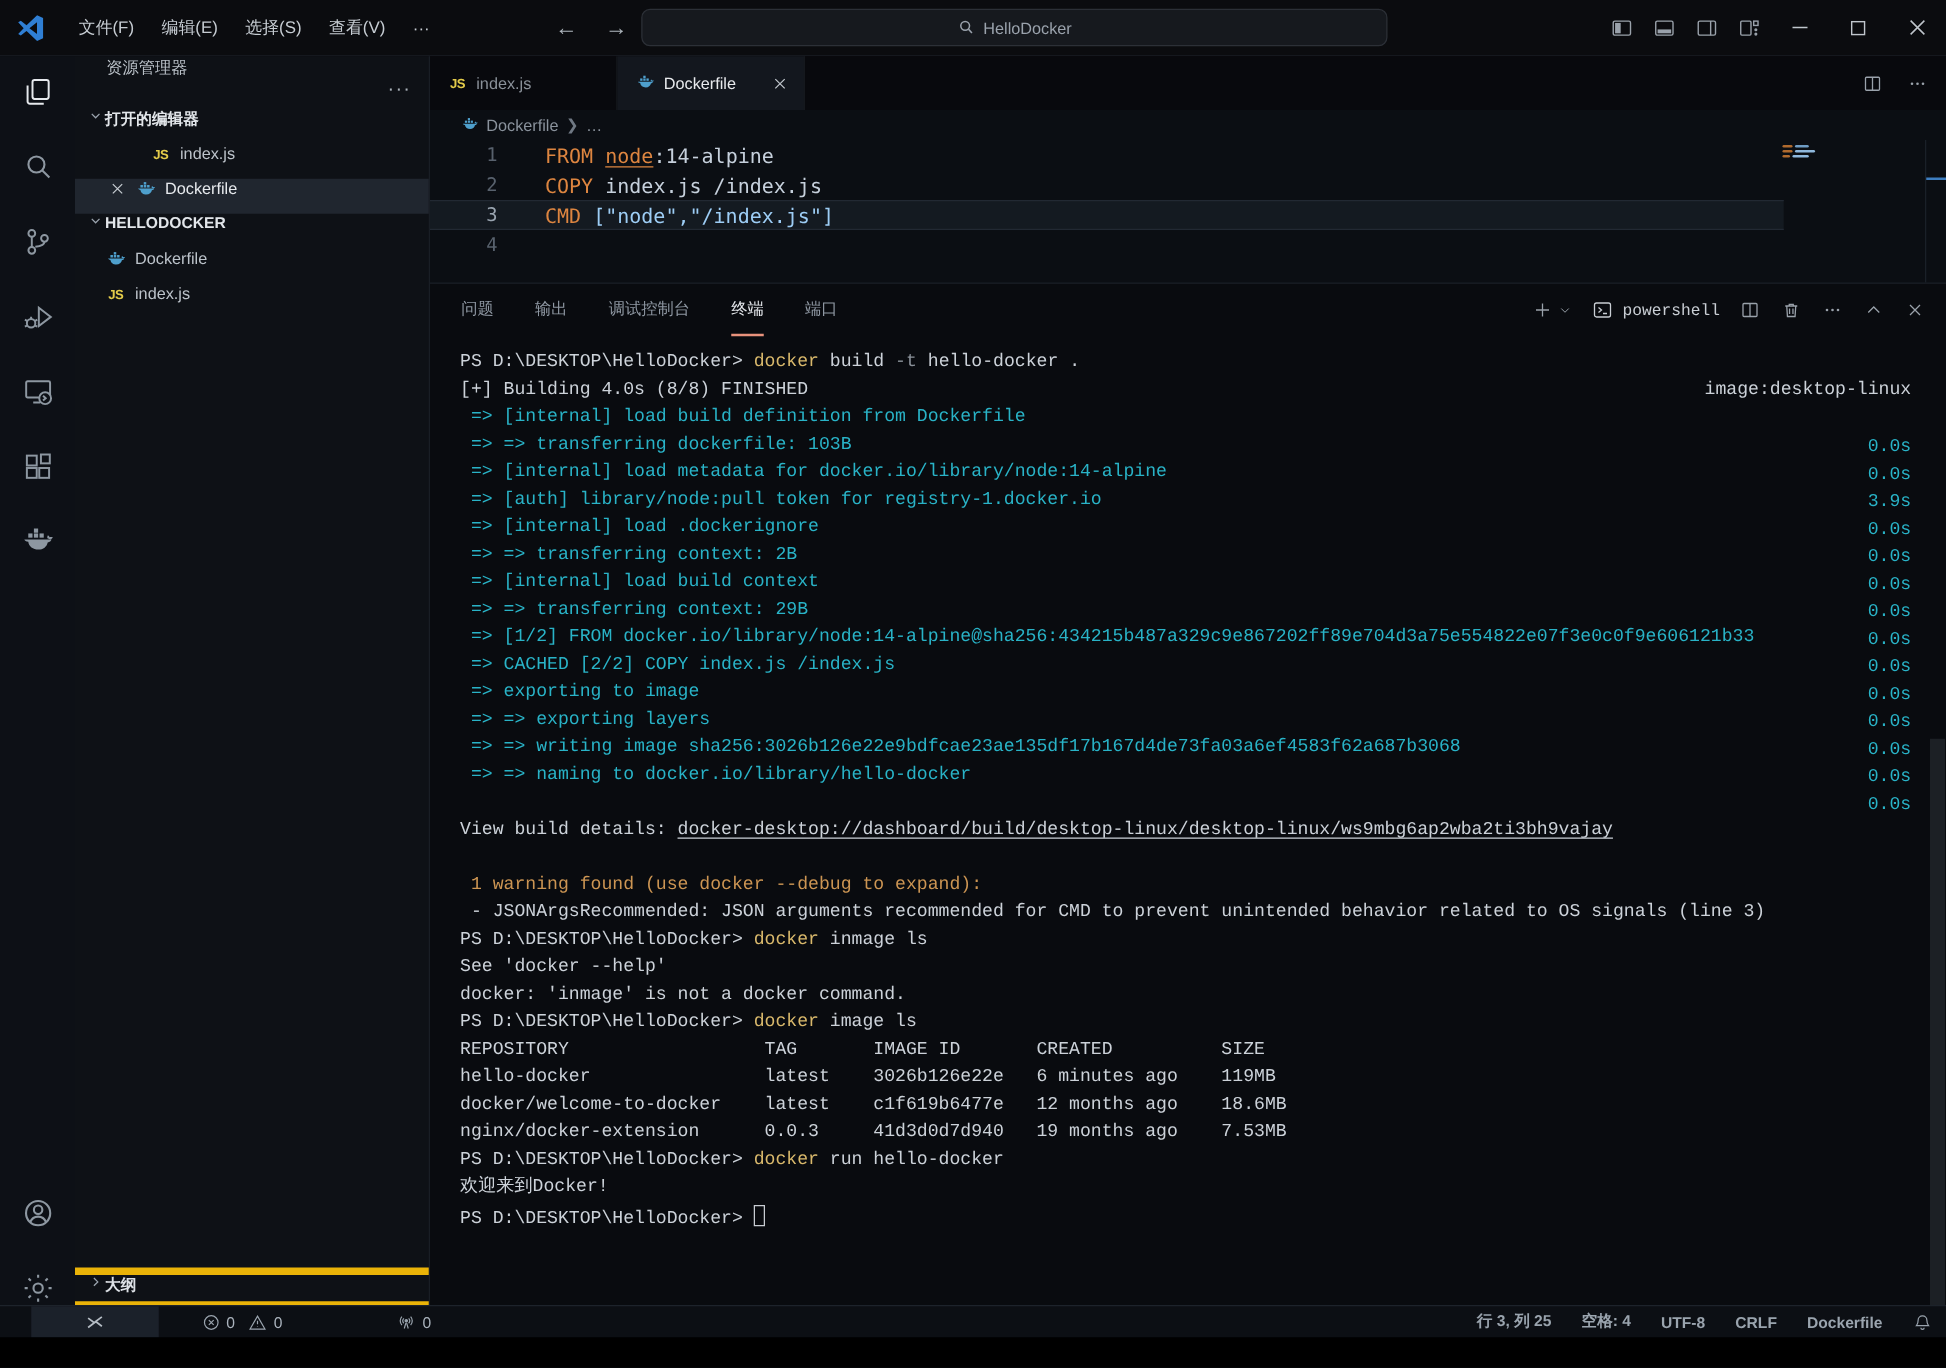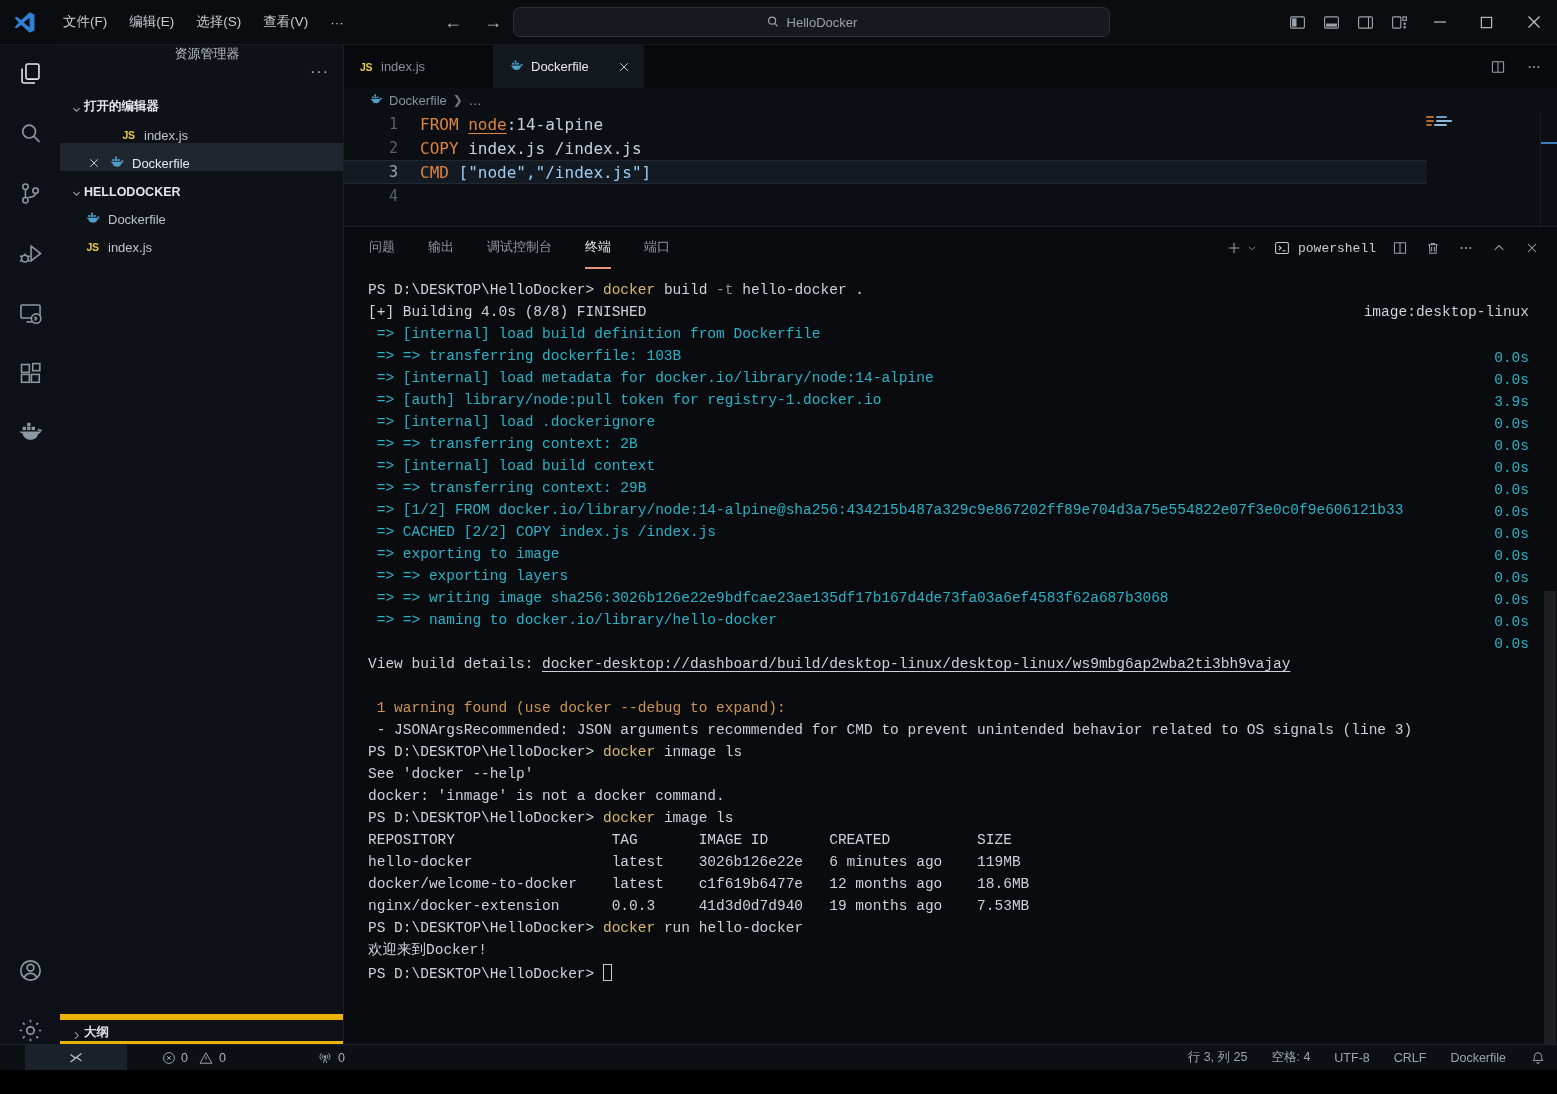--- a/index.html
+++ b/index.html
@@ -19,23 +19,23 @@
   .tb-icon{width:34px;height:30px;display:flex;align-items:center;justify-content:center;color:#9aa2ab;}
   .win-btn{width:47px;height:44px;display:flex;align-items:center;justify-content:center;color:#c0c6cc;}
   
   .activitybar{position:absolute;left:0;top:45px;width:60px;height:1023px;background:#0d1016;display:flex;flex-direction:column;align-items:center;padding-top:6px;box-sizing:border-box;}
   .ab-item{width:44px;height:44px;margin-bottom:16px;display:flex;align-items:center;justify-content:center;color:#8d97a1;}
   .ab-item.active{color:#e6e9ed;}
   .ab-item svg{width:27px;height:27px;}
   .ab-spacer{margin-top:auto;}
   
   .sidebar{position:absolute;left:60px;top:45px;width:284px;height:1023px;background:#0e1116;border-right:1px solid #191e25;box-sizing:border-box;}
-  .sb-header{height:42px;display:flex;align-items:center;padding:0 14px 0 25px;color:#bac1c8;font-size:13px;flex-direction:column;}
+  .sb-header{height:42px;display:flex;padding:0 14px 0 25px;color:#bac1c8;font-size:13px;flex-direction:column;}
   .sb-more{margin-left:auto;color:#aab2ba;font-size:16px;letter-spacing:1px;}
-  .sb-row{height:28px;display:flex;align-items:flex-end;font-size:13px;color:#bcc3ca;padding-left:8px;box-sizing:border-box;}
+  .sb-row{height:28px;display:flex;align-items:flex-start;font-size:13px;color:#bcc3ca;padding-left:8px;box-sizing:border-box;}
   .sb-row .twisty{width:16px;color:#9aa3ad;display:flex;justify-content:center;}
   .sb-row.section .lbl{font-weight:bold;color:#e2e6ea;font-size:12.5px;}
   .sb-row.sel{background:#20262f;color:#e6e9ed;}
   .sb-item-icon{width:17px;height:17px;display:flex;align-items:center;justify-content:center;margin-right:7px;flex:none;}
   .sb-item-icon svg{width:16px;height:16px;}
   .jsicon{color:#e3cb4a;font-weight:bold;font-size:10.5px;font-family:"Liberation Sans",sans-serif;letter-spacing:-.5px;}
   .close-x{width:16px;height:16px;margin:0 6px 0 18px;color:#c7cdd3;display:flex;align-items:center;justify-content:center;}
   .indent-open{padding-left:60px;}
   .indent-child{padding-left:24px;}
   .sb-bottom{position:absolute;left:0;right:0;bottom:0;}
@@ -51,21 +51,21 @@
   .tab .tclose{margin-left:auto;color:#c3c9cf;width:18px;height:18px;display:flex;align-items:center;justify-content:center;}
   .tabbar-actions{position:absolute;right:14px;top:0;height:43px;display:flex;align-items:center;gap:18px;color:#9aa2ab;}
   .breadcrumb{position:absolute;left:0;top:43px;width:100%;height:24px;display:flex;align-items:center;padding-left:25px;box-sizing:border-box;color:#8a929c;font-size:13px;gap:6px;background:#0b0e13;}
   .breadcrumb .bicon svg{width:14px;height:14px;}
   .bc-chev{color:#6f7883;font-size:12px;}
   .codearea{position:absolute;left:0;top:67px;width:100%;height:159px;background:#0b0e13;font-family:"DejaVu Sans Mono",monospace;}
   .code-row{position:relative;height:24px;display:flex;align-items:center;font-size:16px;}
   .code-row .hl{position:absolute;left:0;right:130px;top:0;bottom:0;background:#141a21;border-top:1px solid #222933;border-bottom:1px solid #222933;box-sizing:border-box;}
   .gutter{width:54px;text-align:right;color:#58616d;font-size:15px;flex:none;position:relative;z-index:1;}
   .code-row.current .gutter{color:#9aa5b1;}
-  .codetext{margin-left:22px;white-space:pre;position:relative;z-index:1;}
+  .codetext{margin-left:38px;white-space:pre;position:relative;z-index:1;}
   .ec-kw{color:#dd8540;}
   .ec-kwlink{color:#dd8540;text-decoration:underline;text-underline-offset:3px;}
   .ec-plain{color:#c6d0dc;}
   .ec-str{color:#9dcdf5;}
   .minimap{position:absolute;right:97px;top:4px;width:34px;}
   .mm-row{display:flex;gap:2px;margin-bottom:2px;}
   .mm-seg{height:2px;border-radius:1px;}
   .ovr-line{position:absolute;right:16px;top:0;height:159px;width:1px;background:#1a2028;}
   .cursor-mark{position:absolute;right:0;top:30px;width:16px;height:2px;background:#3d7dc0;}
   
@@ -92,21 +92,21 @@
   .tcursor{display:inline-block;width:9px;height:17px;border:1px solid #c8ccd2;box-sizing:border-box;transform:translateY(3px);}
   .term-scroll{position:absolute;right:1px;top:364px;width:12px;height:455px;background:rgba(118,126,136,0.18);}
   
   .statusbar{position:absolute;left:0;bottom:0;width:100%;height:26px;background:#0c0f14;border-top:1px solid #1d232b;display:flex;align-items:center;color:#9aa4ae;font-size:12.5px;box-sizing:border-box;}
   .remote-box{margin-left:25px;width:102px;height:25px;background:#1b212a;display:flex;align-items:center;justify-content:center;color:#b4bcc4;}
   .sb-group{display:flex;align-items:center;gap:5px;margin-left:34px;}
   .sb-group .num{color:#aab3bd;}
   .st-icon{width:15px;height:15px;display:flex;align-items:center;justify-content:center;}
   .st-icon svg{width:14px;height:14px;}
   .status-right{margin-left:auto;display:flex;align-items:center;gap:24px;margin-right:12px;}
-  .status-right .sr-item{white-space:nowrap;}
+  .status-right .sr-item{white-space:nowrap;font-weight:bold;}
 </style>
 </head>
 <body>
 
 <div class="window">
 
   <div class="titlebar">
     <svg class="logo" viewBox="0 0 24 24">
       <path fill="#2f7fd4" d="M17.4 1.2 8.6 9.5 3.8 5.9 1.6 7l4.6 5-4.6 5 2.2 1.1 4.8-3.6 8.8 8.3 5-2.4V3.6zM17.3 7v10L11 12z"></path>
     </svg>

